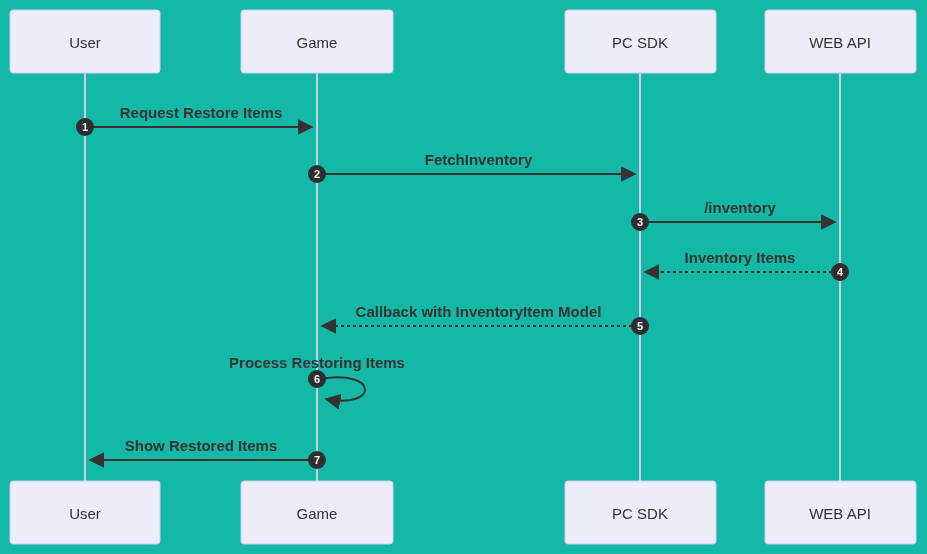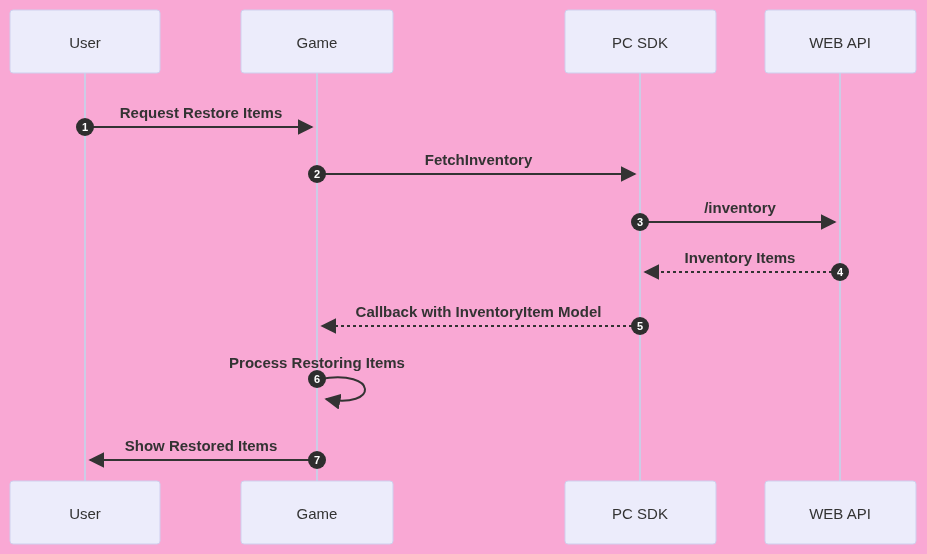--- a/index.html
+++ b/index.html
@@ -5,21 +5,21 @@
   html, body {
     margin: 0;
     padding: 0;
     background: #ffffff;
     font-family: "Liberation Sans", sans-serif;
   }
   #stage {
     position: relative;
     width: 927px;
     height: 554px;
-    background: #f9a8d4;
+    background: #14b8a6;
     overflow: hidden;
   }
   svg text {
     font-family: "Liberation Sans", sans-serif;
   }
   .actor-label {
     font-size: 15px;
     fill: #333333;
   }
   .message-label {

